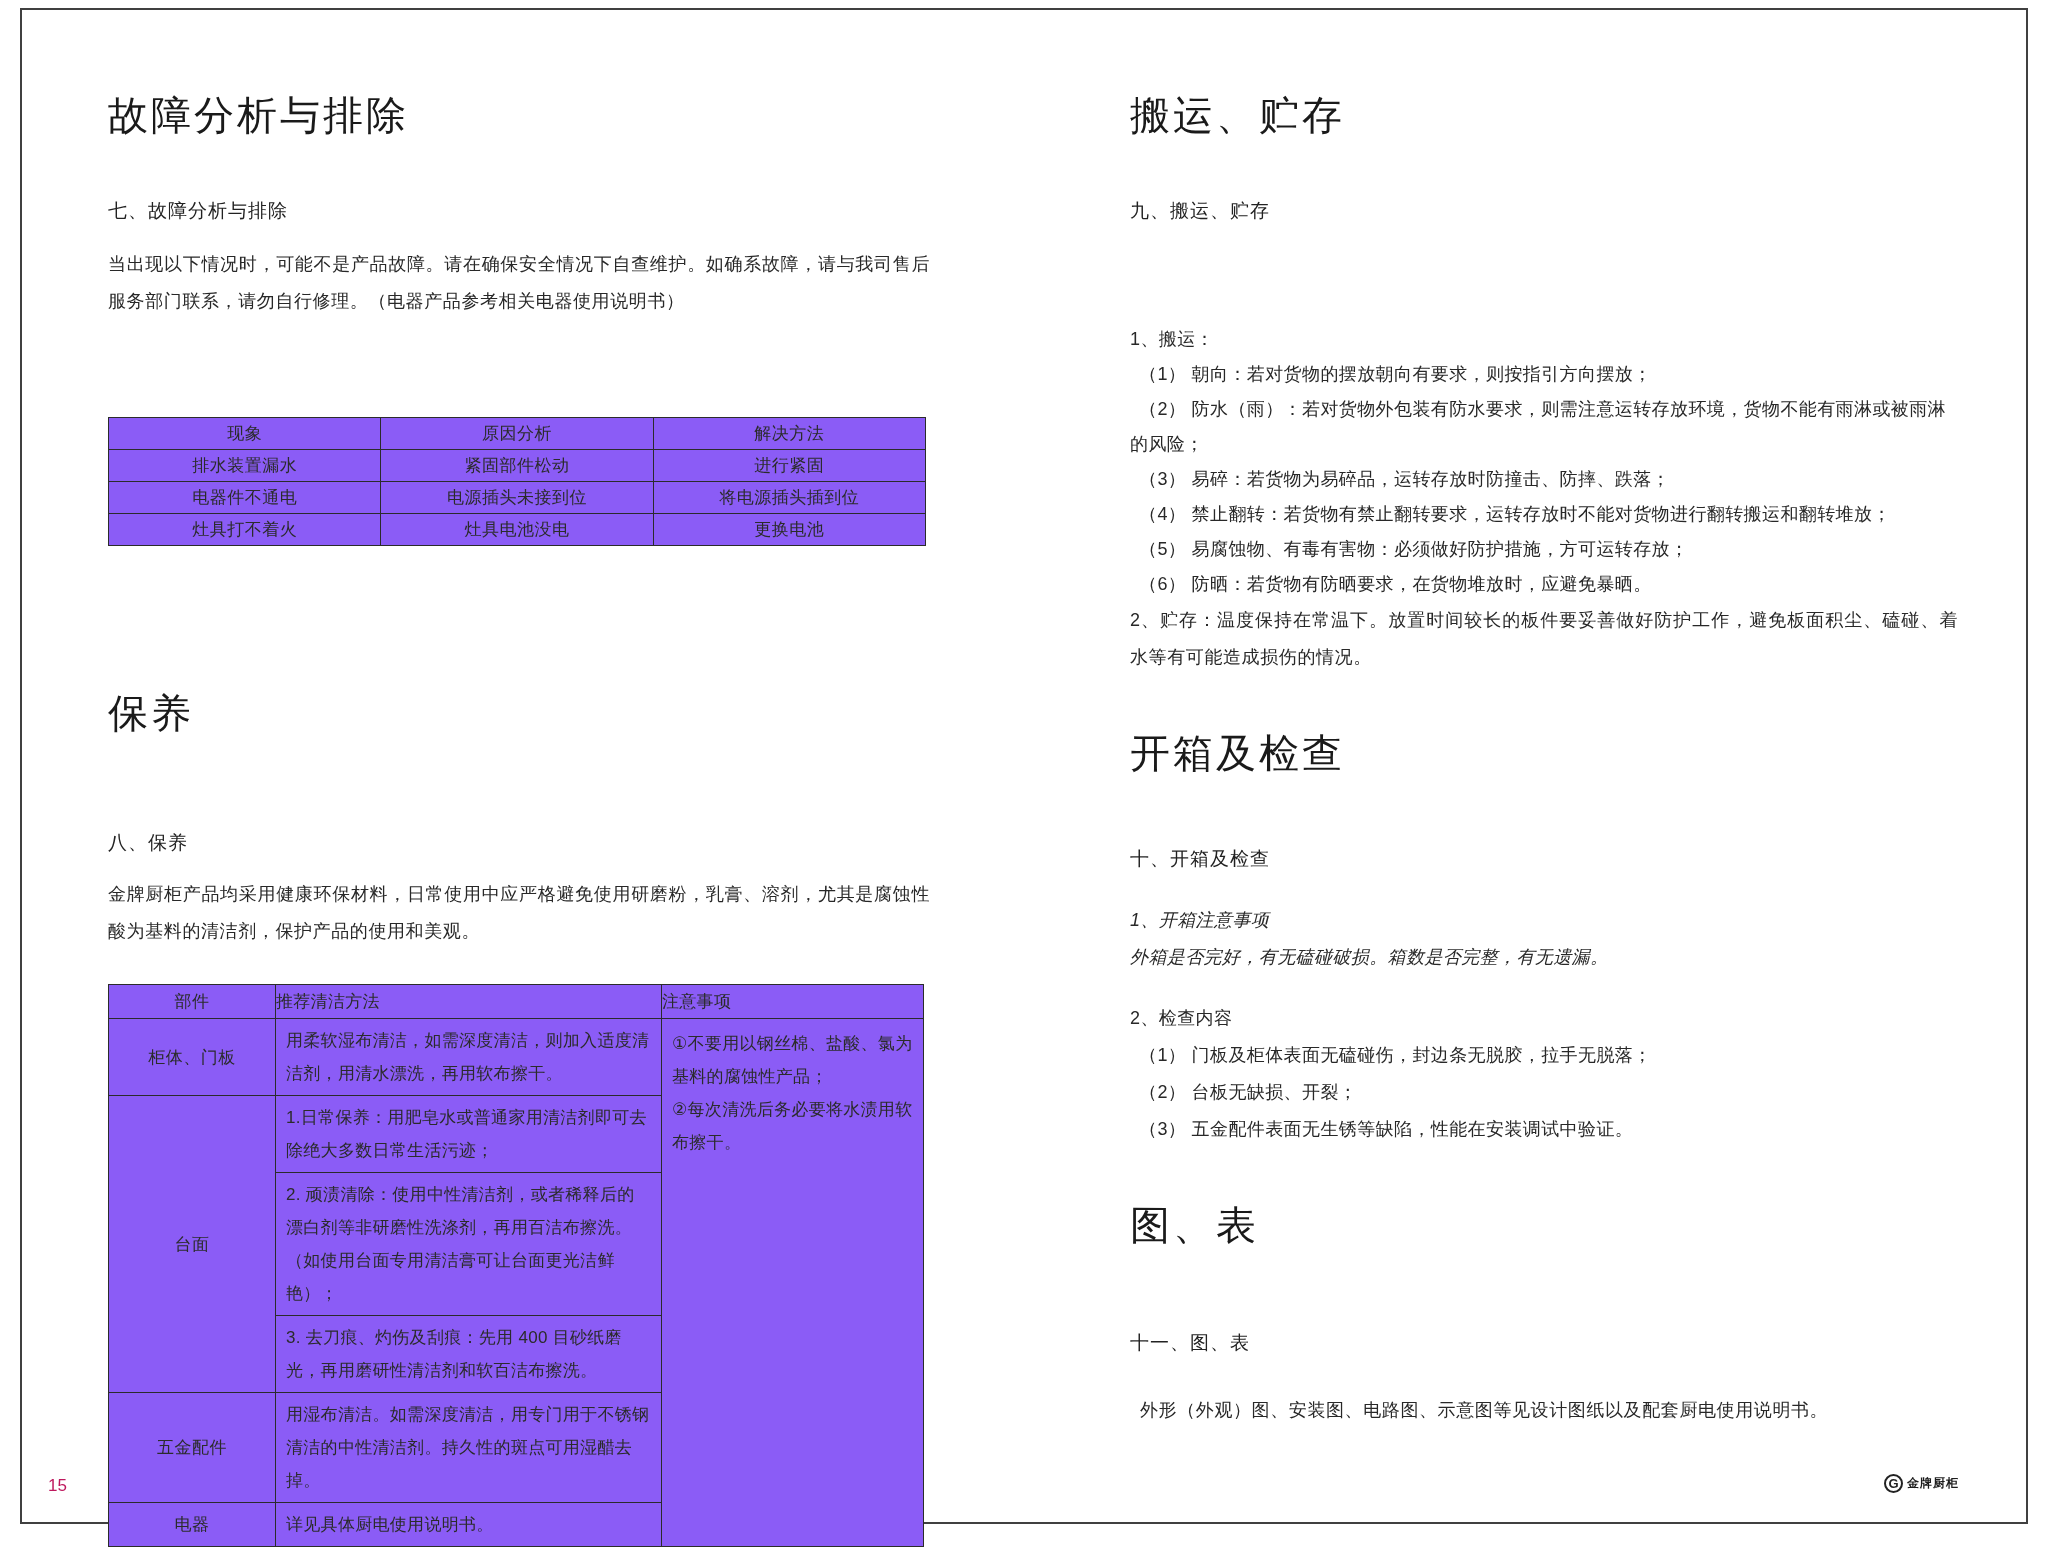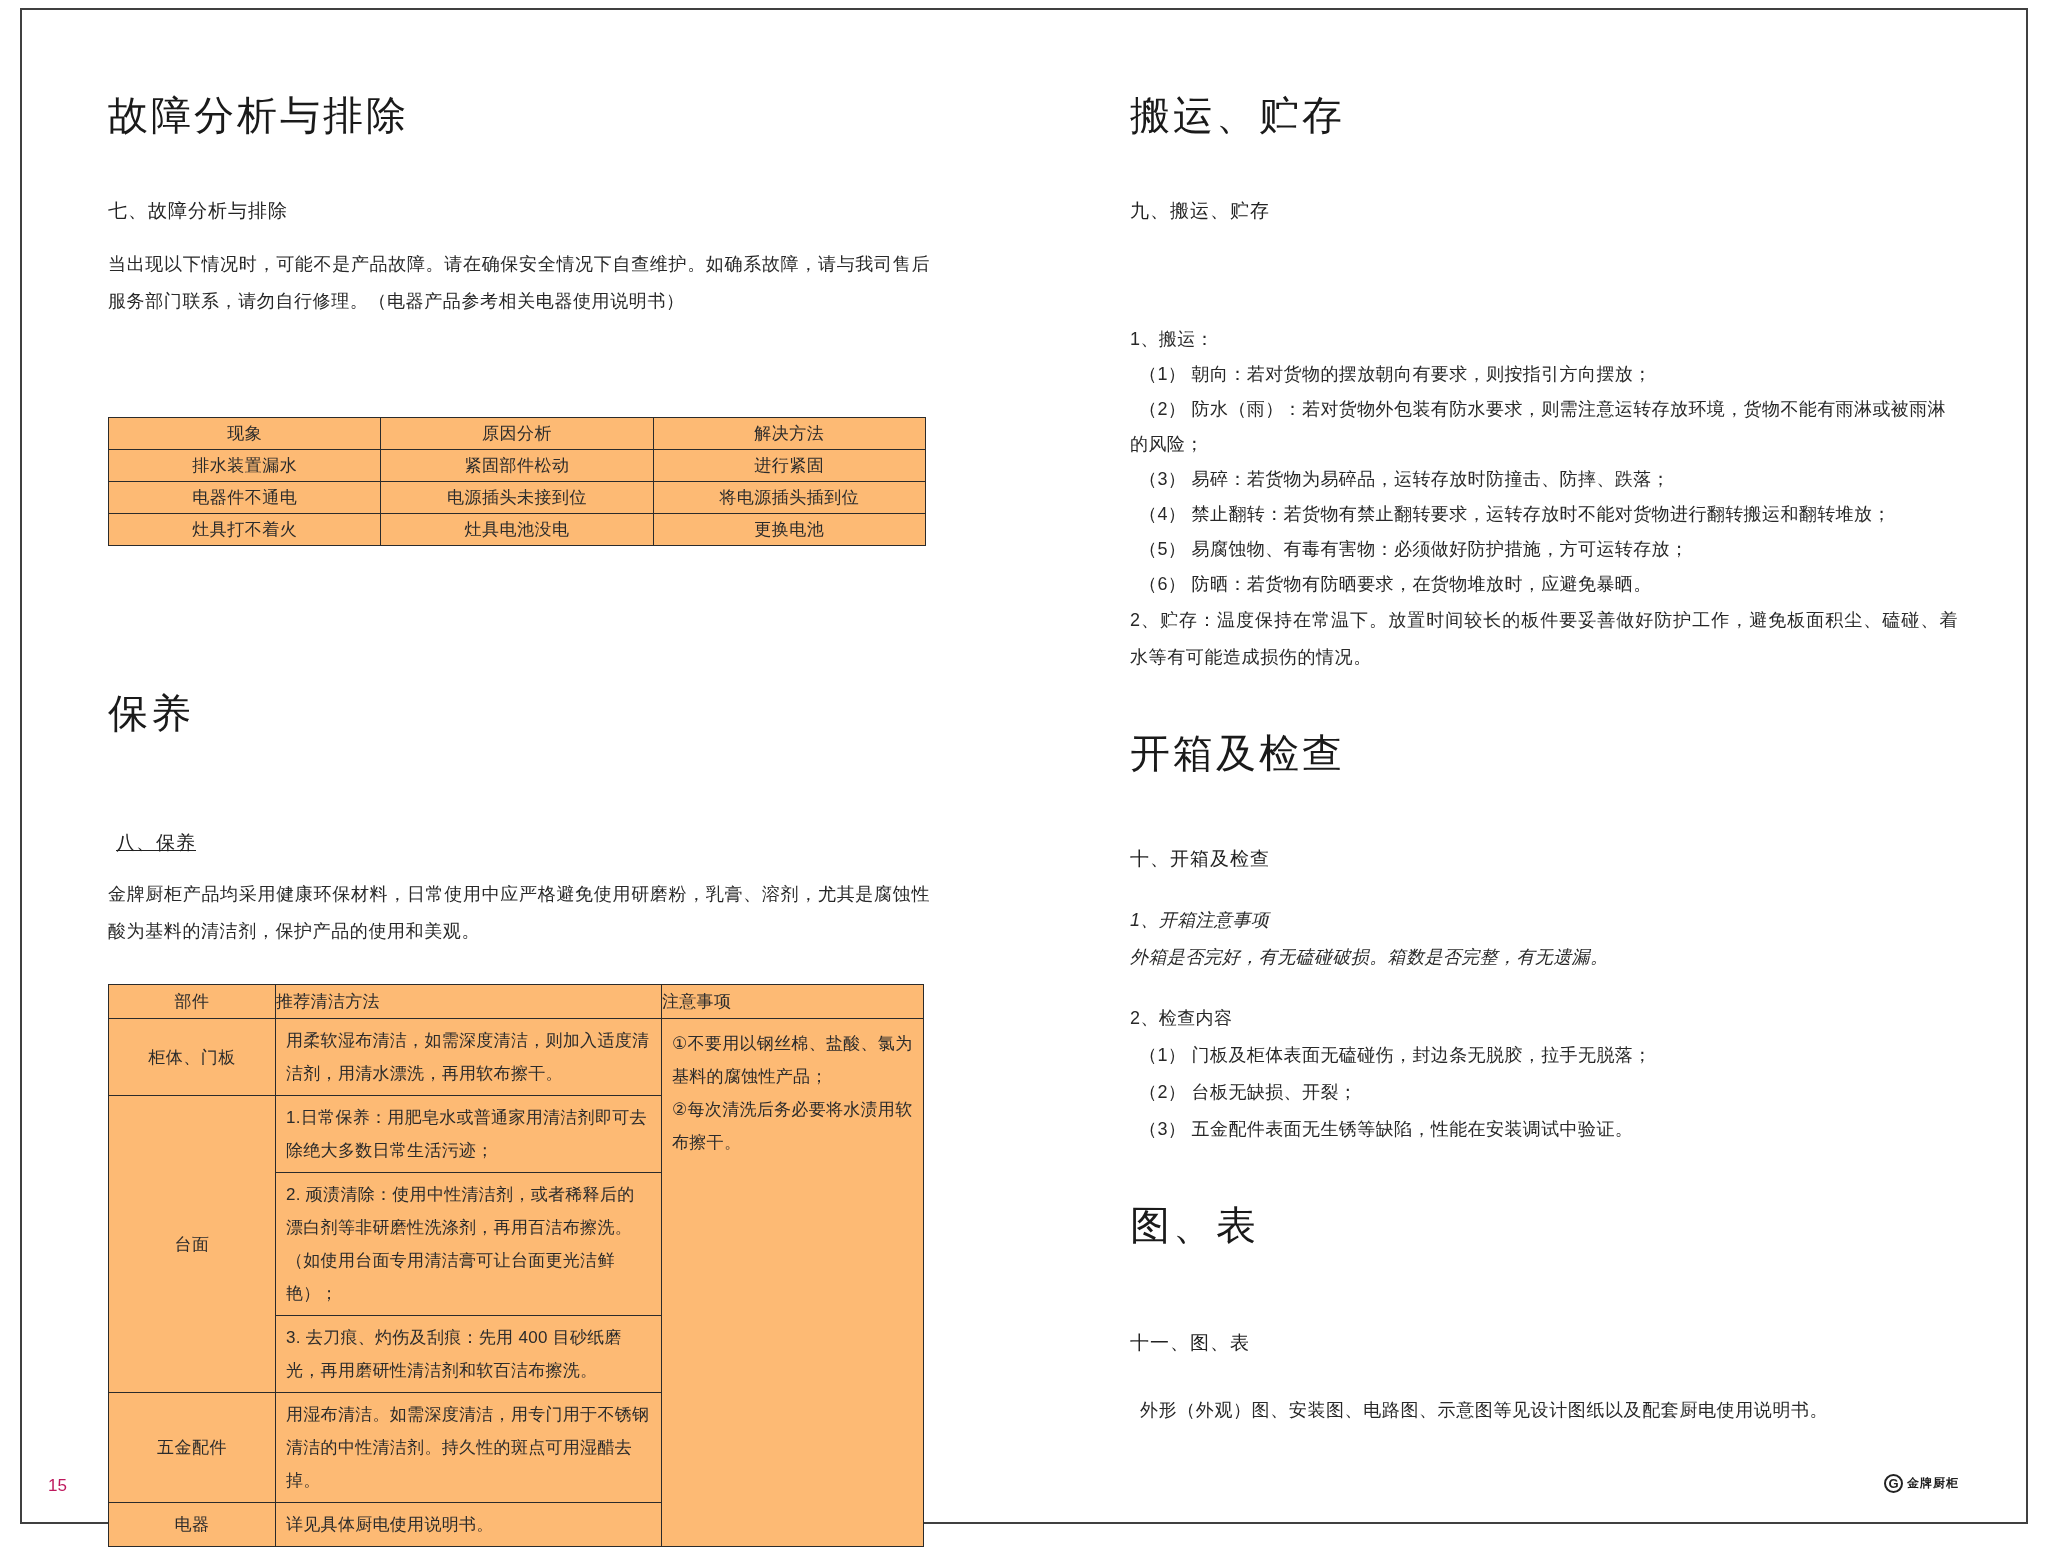--- a/index.html
+++ b/index.html
@@ -10,21 +10,21 @@
   }
   .frame{position:absolute;left:20px;top:8px;width:2004px;height:1512px;border:2px solid #404040;background:#fff;}
   .abs{position:absolute;}
   .doc-title{font-size:40px;font-weight:400;color:#1a1a1a;letter-spacing:3px;white-space:nowrap;}
   .sub-title{font-size:19px;font-weight:400;color:#222;letter-spacing:1px;white-space:nowrap;}
   .body-text{font-size:18px;line-height:37px;letter-spacing:0.6px;color:#282828;text-align:justify;}
   .list-block{font-size:18px;letter-spacing:0.4px;color:#282828;}
   .list-label{line-height:35px;}
   .list-item{line-height:35px;text-indent:9px;}
   .list-item37{line-height:37px;text-indent:9px;}
-  table{border-collapse:collapse;table-layout:fixed;background:#fdba74;padding-left:48px;}
+  table{border-collapse:collapse;table-layout:fixed;background:#8b5cf6;padding-left:48px;}
   th,td{border:1px solid #2b2b2b;font-weight:400;padding:0;}
   .t1{width:818px;font-size:17px;}
   .t1 th,.t1 td{height:31px;text-align:center;letter-spacing:0.5px;}
   .t2{width:812px;font-size:17px;}
   .t2 th{height:29px;text-align:center;letter-spacing:0.5px;}
   .t2 .part{width:166px;text-align:center;vertical-align:middle;letter-spacing:0.5px;}
   .t2 .method{width:385px;text-align:left;vertical-align:middle;padding:5px 10px;line-height:33px;letter-spacing:0.3px;}
   .t2 .notes{width:261px;text-align:left;vertical-align:top;padding:8px 10px;line-height:33px;letter-spacing:0.3px;}
   .t2 .notes div{margin:0;}
   .page-num{font-size:17px;color:#be185d;}
@@ -64,21 +64,21 @@
   </tr>
   <tr>
     <td>灶具打不着火</td>
     <td>灶具电池没电</td>
     <td>更换电池</td>
   </tr>
 </tbody>
   </table>
 
 <div class="abs doc-title" style="left:108px;top:686px;">保养</div>
-<div class="abs sub-title" style="left:116px;top:830px;text-decoration:underline;">八、保养</div>
+<div class="abs sub-title" style="left:108px;top:830px;">八、保养</div>
 <div class="abs body-text" style="left:108px;top:876px;width:822px;">金牌厨柜产品均采用健康环保材料，日常使用中应严格避免使用研磨粉，乳膏、溶剂，尤其是腐蚀性酸为基料的清洁剂，保护产品的使用和美观。</div>
 
 <table class="abs t2" style="left:108px;top:984px;">
   <tbody>
       <tr>
     <th class="part">部件</th>
     <th class="method" style="padding:0;">推荐清洁方法</th>
     <th class="notes" style="padding:0;vertical-align:middle;">注意事项</th>
   </tr>
   <tr>

